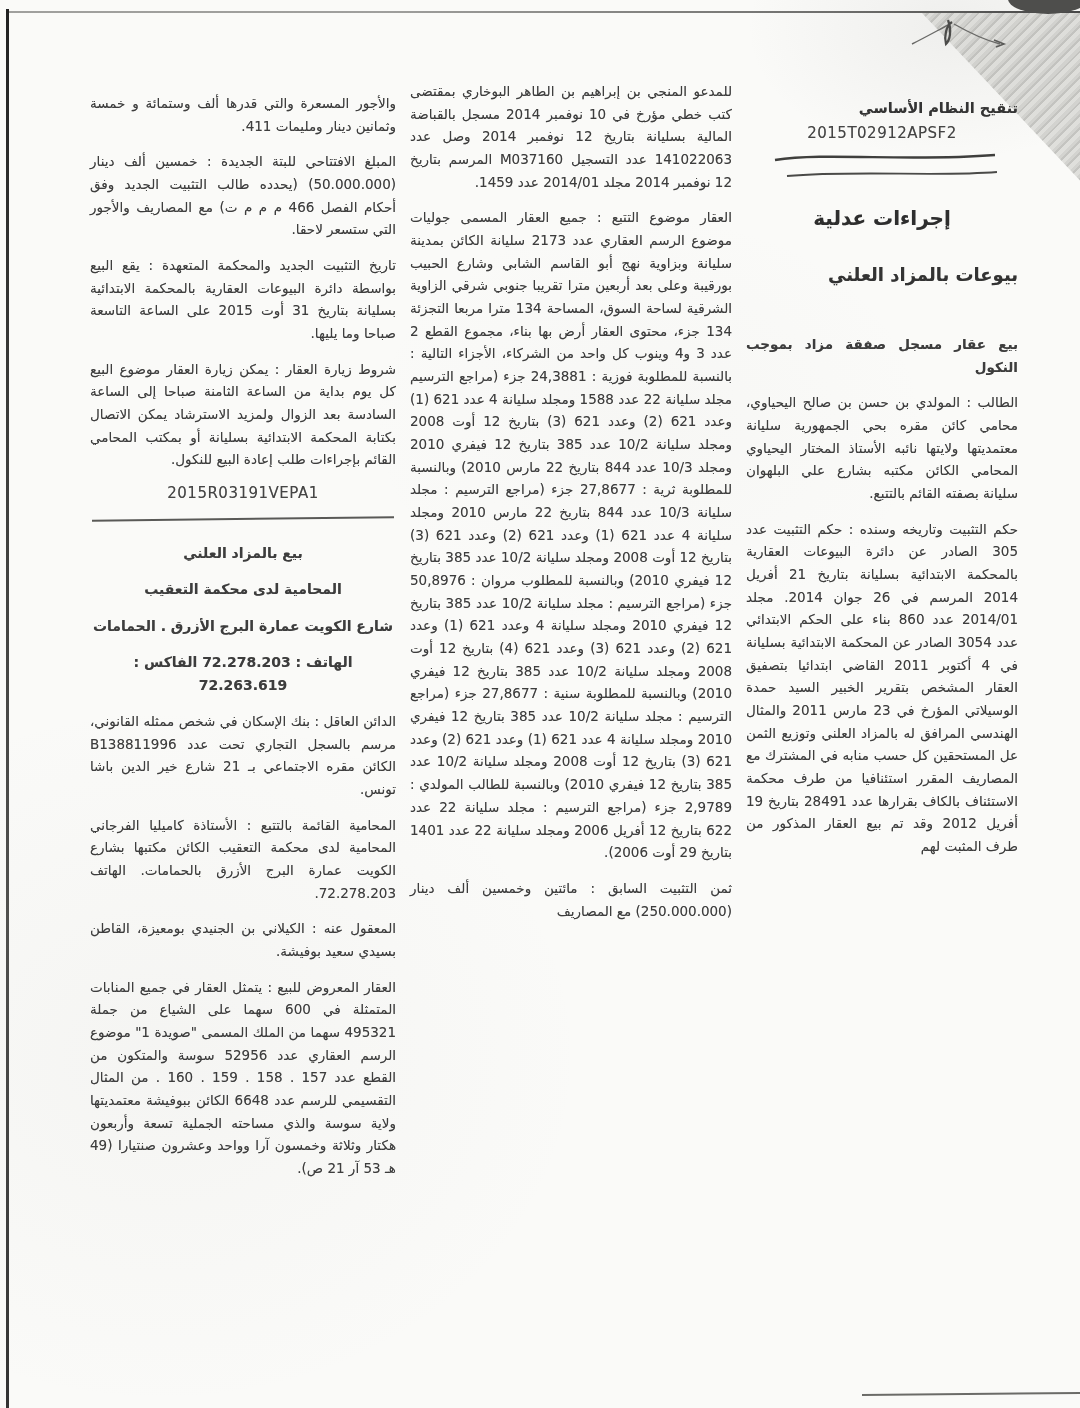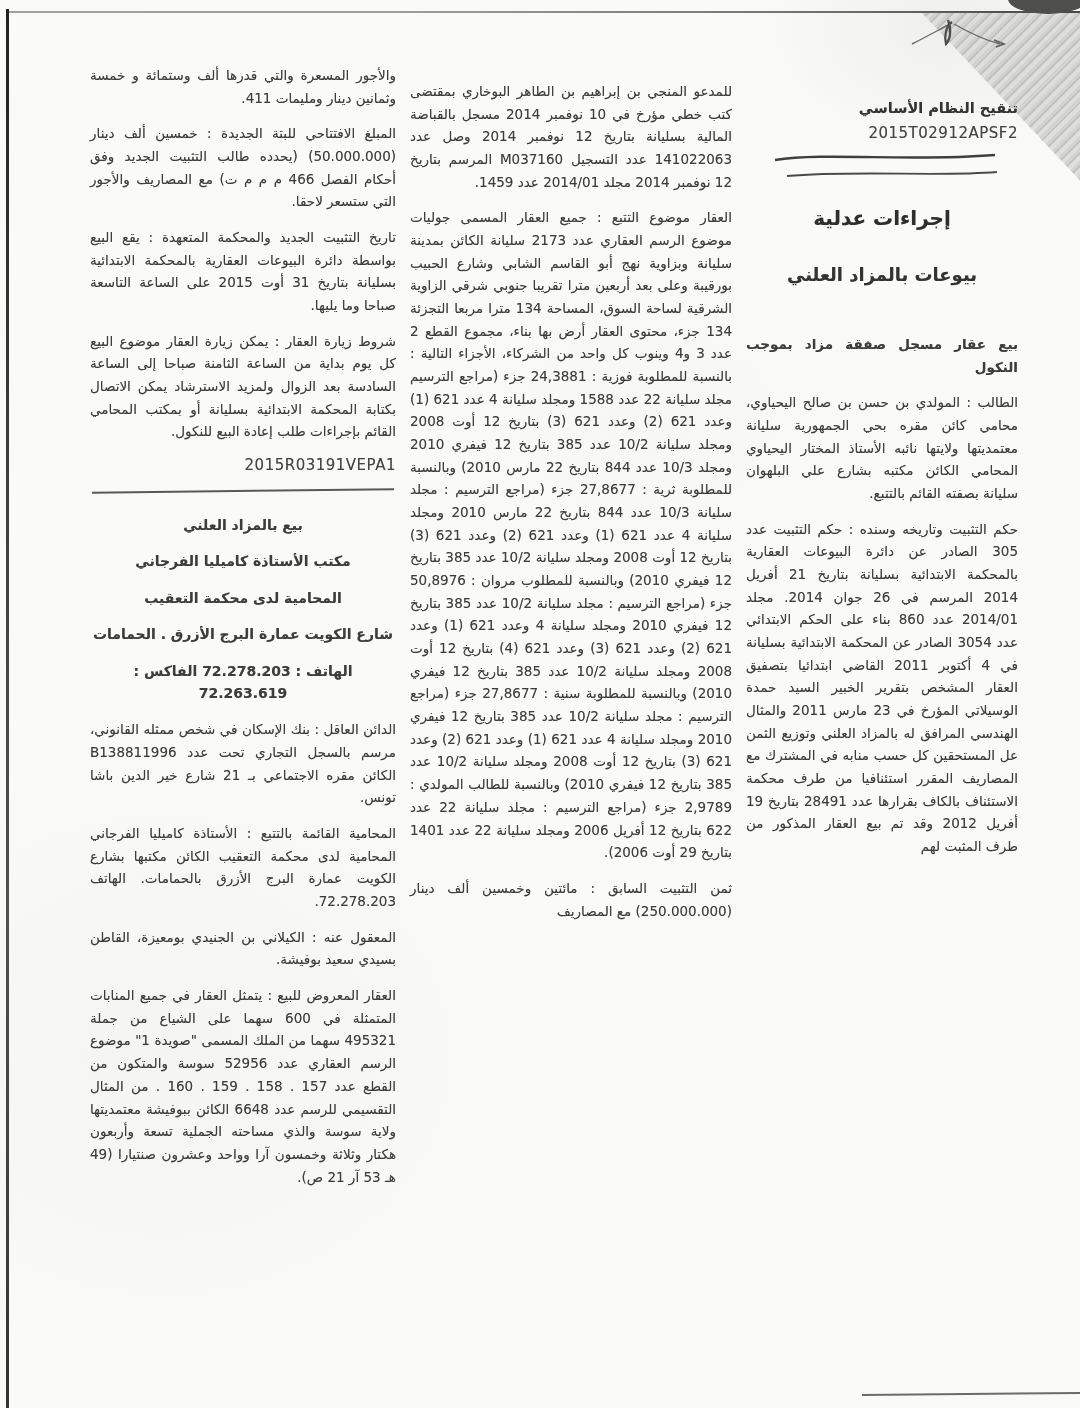--- a/index.html
+++ b/index.html
@@ -28,27 +28,27 @@
   .ink-blob{position:absolute;top:-16px;right:-8px;width:80px;height:30px;border-radius:50%;background:#4e4e4c;}
   .pen-scribble{position:absolute;top:10px;right:62px;width:120px;height:56px;}
   .bottom-right-rule{position:absolute;bottom:13px;right:0;width:218px;height:2px;background:#6b6b68;transform:rotate(-.5deg);}
 
   
   .columns{position:absolute;top:0;right:0;left:0;display:flex;direction:rtl;
     padding:0 62px 0 80px;gap:14px;color:#3d3d3d;}
   .col{text-shadow:0 0 .6px rgba(70,70,70,.45);}
   .col-right{width:272px;padding-top:100px;}
   .col-middle{width:322px;padding-top:80px;}
-  .col-left{width:306px;padding-top:64px;}
+  .col-left{width:306px;padding-top:92px;}
 
   .para{font-size:13.5px;line-height:1.68;text-align:justify;margin:0 0 13px;}
   .title-sm{font-weight:bold;font-size:14.5px;text-align:right;margin:0 0 8px;color:#343434;}
-  .ref{direction:ltr;text-align:right;font-size:15px;letter-spacing:.5px;color:#454545;margin:4px 0 8px;}
+  .ref{direction:ltr;text-align:center;font-size:15px;letter-spacing:.5px;color:#454545;margin:4px 0 8px;}
   .main-heading{font-size:20px;font-weight:bold;text-align:center;color:#2e2e2e;margin:26px 0 34px;letter-spacing:-.5px;}
-  .sub-heading{font-size:18px;font-weight:bold;text-align:center;color:#333;margin:0 0 48px;}
+  .sub-heading{font-size:18px;font-weight:bold;text-align:right;color:#333;margin:0 0 48px;}
   .bold-just{font-weight:bold;}
   .squiggle{display:block;margin:6px auto 0;}
   .rule-left{border:none;border-top:2px solid #59595六;border-top:2px solid #595957;margin:16px 2px 22px;transform:rotate(-.7deg);}
   .c-line{font-size:14px;font-weight:bold;text-align:center;margin:0 0 14px;line-height:1.6;}
   .phone-line{direction:rtl;}
 </style>
 </head>
 <body>
 
 <div class="sheet"></div>
@@ -94,21 +94,20 @@
   <div class="col col-left">
     <p class="para">والأجور المسعرة والتي قدرها ألف وستمائة و خمسة وثمانين دينار ومليمات 411.</p>
     <p class="para">المبلغ الافتتاحي للبتة الجديدة : خمسين ألف دينار (50.000.000) (يحدده طالب التثبيت الجديد وفق أحكام الفصل 466 م م م ت) مع المصاريف والأجور التي ستسعر لاحقا.</p>
     <p class="para">تاريخ التثبيت الجديد والمحكمة المتعهدة : يقع البيع بواسطة دائرة البيوعات العقارية بالمحكمة الابتدائية بسليانة بتاريخ 31 أوت 2015 على الساعة التاسعة صباحا وما يليها.</p>
     <p class="para">شروط زيارة العقار : يمكن زيارة العقار موضوع البيع كل يوم بداية من الساعة الثامنة صباحا إلى الساعة السادسة بعد الزوال ولمزيد الاسترشاد يمكن الاتصال بكتابة المحكمة الابتدائية بسليانة أو بمكتب المحامي القائم بإجراءات طلب إعادة البيع للنكول.</p>
     <div class="ref">2015R03191VEPA1</div>
 
     <hr class="rule-left">
 
     <div class="c-line">بيع بالمزاد العلني</div>
-    <div class="c-line">مكتب الأستاذة كاميليا الفرجاني</div>
     <div class="c-line">المحامية لدى محكمة التعقيب</div>
     <div class="c-line">شارع الكويت عمارة البرج الأزرق . الحمامات</div>
     <div class="c-line phone-line">الهاتف : 72.278.203 الفاكس : 72.263.619</div>
 
     <p class="para">الدائن العاقل : بنك الإسكان في شخص ممثله القانوني، مرسم بالسجل التجاري تحت عدد B138811996 الكائن مقره الاجتماعي بـ 21 شارع خير الدين باشا تونس.</p>
     <p class="para">المحامية القائمة بالتتبع : الأستاذة كاميليا الفرجاني المحامية لدى محكمة التعقيب الكائن مكتبها بشارع الكويت عمارة البرج الأزرق بالحمامات. الهاتف 72.278.203.</p>
     <p class="para">المعقول عنه : الكيلاني بن الجنيدي بومعيزة، القاطن بسيدي سعيد بوفيشة.</p>
     <p class="para">العقار المعروض للبيع : يتمثل العقار في جميع المنابات المتمثلة في 600 سهما على الشياع من جملة 495321 سهما من الملك المسمى "صويدة 1" موضوع الرسم العقاري عدد 52956 سوسة والمتكون من القطع عدد 157 . 158 . 159 . 160 . من المثال التقسيمي للرسم عدد 6648 الكائن ببوفيشة معتمديتها ولاية سوسة والذي مساحته الجملية تسعة وأربعون هكتار وثلاثة وخمسون آرا وواحد وعشرون صنتيارا (49 هـ 53 آر 21 ص).</p>
   </div>
 

